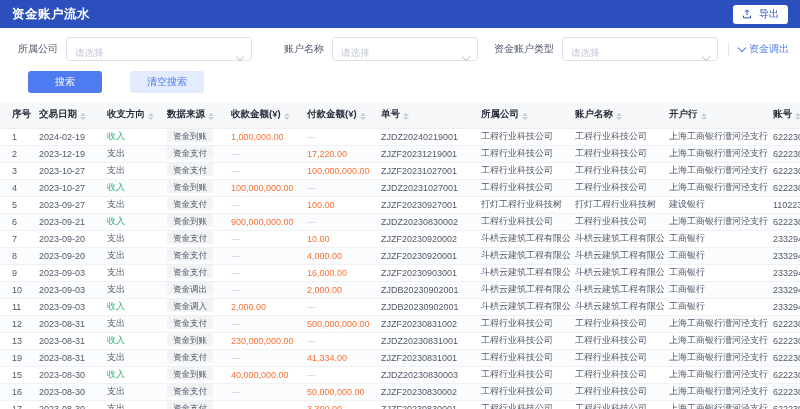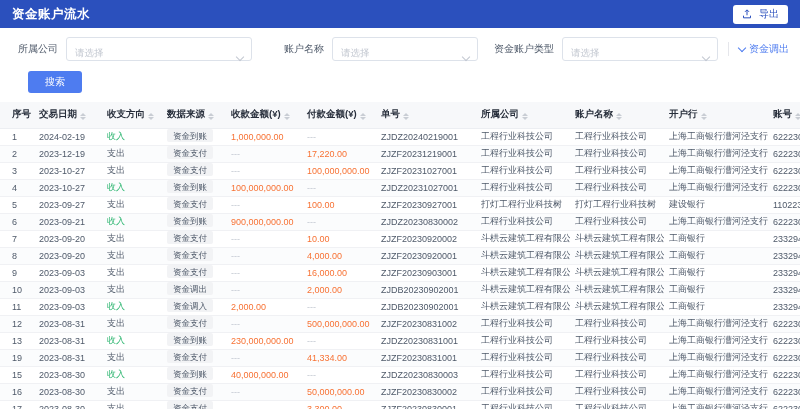--- a/index.html
+++ b/index.html
@@ -27,21 +27,21 @@
   .sel-company{width:186px}.sel-account{width:146px}.sel-type{width:156px}
   .m1{margin-right:32px}.m2{margin-right:16px}
   .expand-area{margin-left:auto;display:flex;align-items:center}
   .vdiv{width:1px;height:14px;background:#e5e6eb;margin:0 10px}
   .expand-link{display:flex;align-items:center;gap:4px;color:var(--primary);
     font-size:10px;cursor:pointer;white-space:nowrap}
   .chev-blue{width:6px;height:6px;border-right:1.3px solid var(--primary);
     border-bottom:1.3px solid var(--primary);transform:rotate(45deg);margin-top:-3px}
   
   .btn-row{display:flex;gap:28px;padding:10px 14px 9px 28px}
-  .btn{height:22px;width:54px;font-size:10px;border:none;border-radius:3px;cursor:pointer}
+  .btn{height:22px;width:74px;font-size:10px;border:none;border-radius:3px;cursor:pointer}
   .btn-search{background:var(--primary);color:#fff}
   .btn-clear{background:#e3ecfe;color:var(--primary)}
   
   .table-wrap{height:331px;overflow:hidden}
   table{width:800px;border-collapse:collapse;table-layout:fixed}
   thead th{background:#f7f8fa;height:26px;font-size:9.5px;font-weight:700;color:#272e3b;
     text-align:left;padding:0 5px;border-bottom:1px solid #eceef2;white-space:nowrap;overflow:hidden}
   tbody td{height:17px;font-size:9px;color:var(--cell);padding:0 5px;white-space:nowrap;
     overflow:hidden;border-bottom:1px solid var(--border)}
   tbody tr:nth-child(even){background:#fbfcfd}
@@ -97,20 +97,21 @@
     <span class="vdiv"></span>
     <span class="expand-link">
       <span class="chev-blue"></span>
       <span>资金调出</span>
     </span>
   </div>
 </div>
 
 <div class="btn-row">
   <button class="btn btn-search">搜索</button>
+  <button class="btn btn-clear">清空搜索</button>
 </div>
 
 <div class="table-wrap">
   <table>
     <thead>
       <tr>
           <th class="c0"><span>序号</span></th>
           <th class="c1"><span>交易日期</span><span class="sort">
               <i class="up"></i>
               <i class="down"></i>

